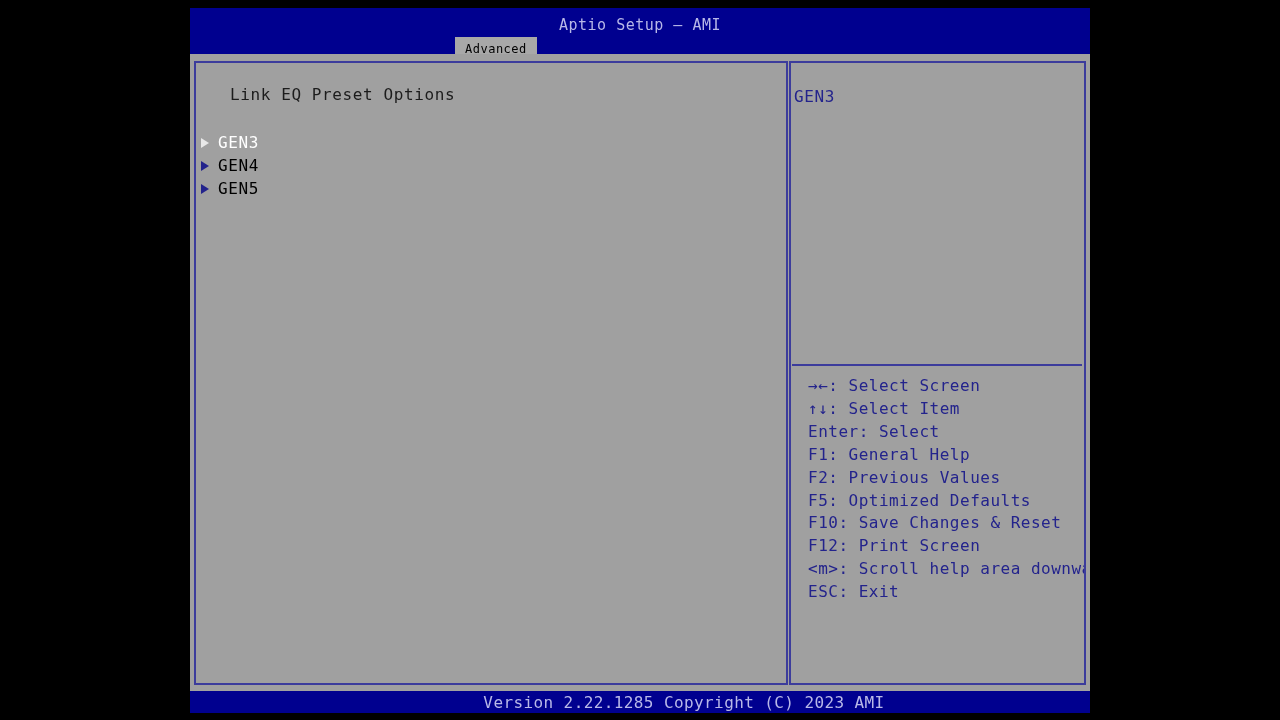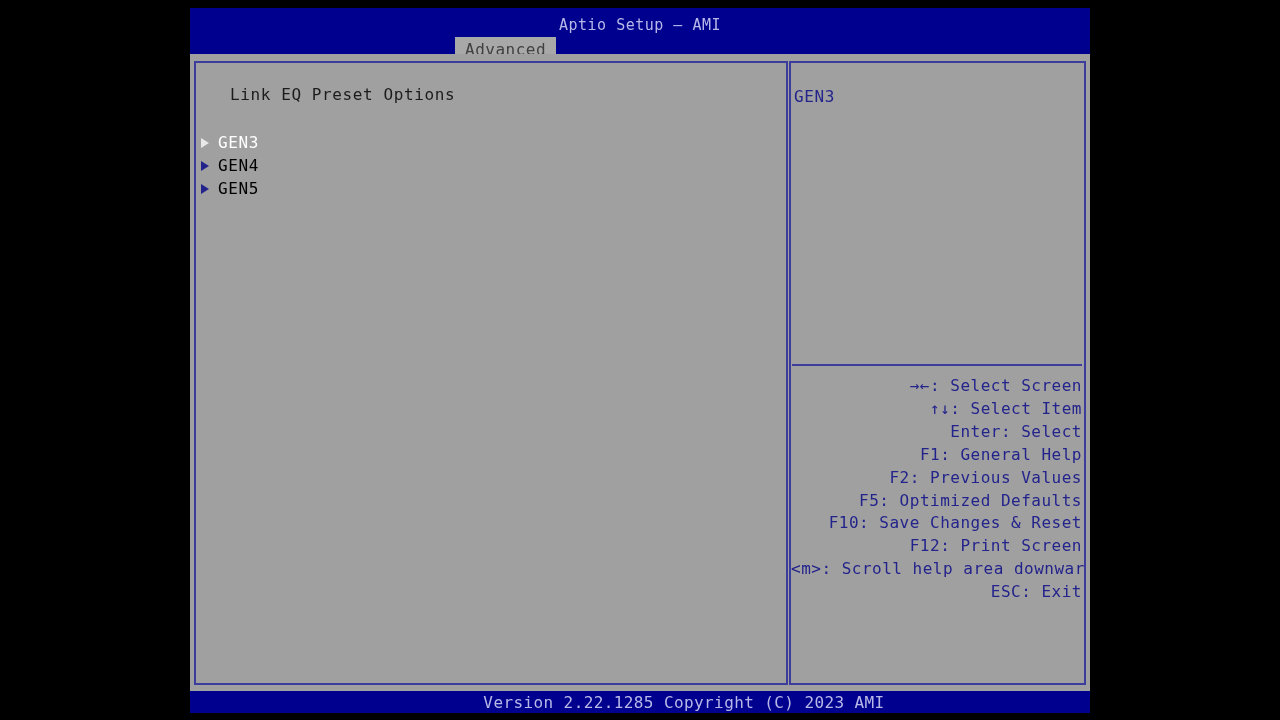--- a/index.html
+++ b/index.html
@@ -50,22 +50,22 @@
     width: 900px;
     height: 17px;
   }
   #tab-advanced {
     position: absolute;
     left: 265px;
     top: 0px;
     height: 25px;
     padding: 2px 10px 0 10px;
     background: #a8a8a8;
-    color: #404040;
-    font-size: 16px;
+    color: #000000;
+    font-size: 12px;
     line-height: 21px;
     letter-spacing: 0.5px;
     white-space: pre;
     box-sizing: border-box;
   }
 
   
   #body-area {
     position: absolute;
     left: 190px;
@@ -160,24 +160,23 @@
   #help-divider {
     position: absolute;
     left: 1px;
     right: 2px;
     top: 301px;
     height: 2px;
     background: #3c3c9c;
   }
   #legend {
     position: absolute;
-    left: 0;
+    left: 17px;
     top: 312px;
     right: 2px;
-    text-align: right;
   }
   .legend-row {
     font-size: 16px;
     line-height: 22.9px;
     letter-spacing: 0.5px;
     color: #23238c;
     white-space: pre;
   }
   .legend-key {
     font-family: "DejaVu Sans Mono", "Liberation Mono", monospace;

